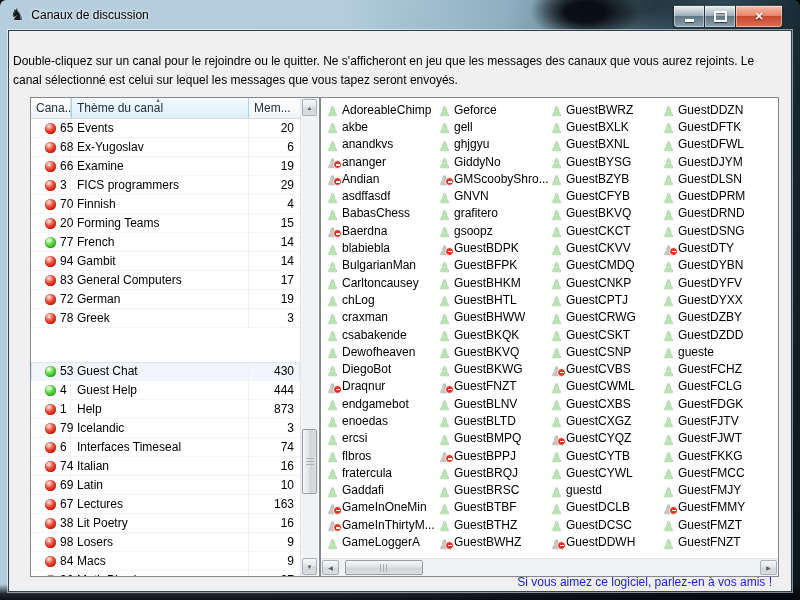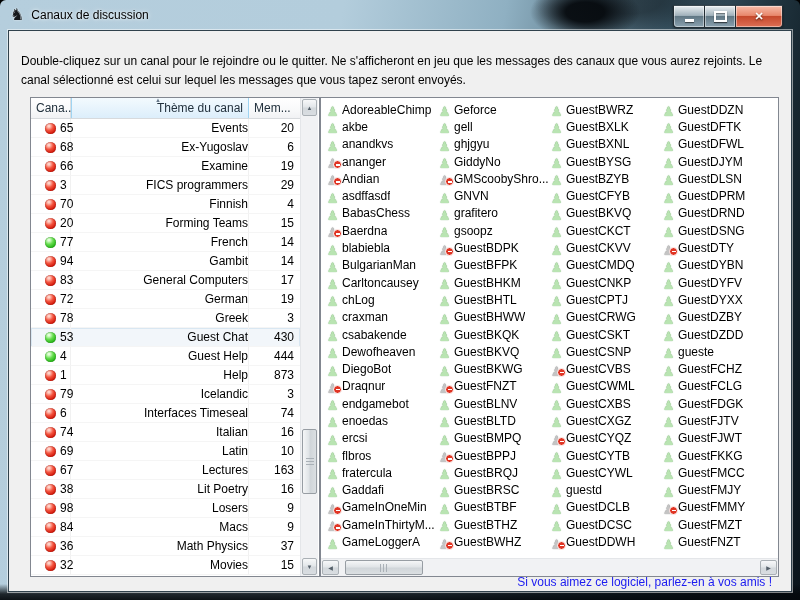--- a/index.html
+++ b/index.html
@@ -17,33 +17,33 @@
   .caption{position:absolute;top:5px;right:17px;display:flex;filter:drop-shadow(0 1px 1px rgba(0,0,0,.4));}
   .cap-btn{height:21px;border:1px solid #222d34;border-top-color:#3a4850;display:flex;align-items:center;justify-content:center;box-shadow:inset 0 0 0 1px rgba(255,255,255,.45);}
   .cap-btn.minmax{width:30px;background:linear-gradient(180deg,rgba(245,250,252,.95) 0%,rgba(205,222,232,.75) 45%,rgba(125,150,165,.7) 50%,rgba(165,190,205,.8) 100%);}
   .cap-btn.min{border-radius:0 0 4px 4px;border-right:none;border-radius:0 0 0 4px;}
   .cap-btn.max{border-right:none;}
   .cap-btn.close{width:46px;border-radius:0 0 4px 0;background:linear-gradient(180deg,#f7bca9 0%,#e8876c 45%,#c6492d 50%,#dd6f55 100%);}
   .g-min{width:9px;height:3px;background:#fff;box-shadow:0 1px 1px rgba(0,0,0,.55);margin-top:7px;}
   .g-max{width:9px;height:7px;border:2px solid #fff;box-shadow:0 1px 1px rgba(0,0,0,.55),inset 0 1px 1px rgba(0,0,0,.4);}
   .g-close{color:#fff;font-size:11px;font-weight:bold;text-shadow:0 1px 2px rgba(0,0,0,.6);line-height:1;}
   .client{position:absolute;left:8px;right:8px;top:30px;bottom:8px;background:#f0f0f0;border:1px solid #30414c;box-shadow:0 0 0 1px rgba(255,255,255,.5);}
-  .desc{position:absolute;left:12px;top:21px;width:762px;font-size:12px;color:#000;line-height:1.6;}
+  .desc{position:absolute;left:4px;top:21px;width:762px;font-size:12px;color:#000;line-height:1.6;}
 
   
   .channels{position:absolute;left:21px;top:66px;width:288px;height:478px;border:1px solid #828790;background:#fff;display:flex;overflow:hidden;}
   .ct-main{width:269px;display:flex;flex-direction:column;overflow:hidden;}
   .ct-header{display:flex;height:20px;flex:none;border-bottom:1px solid #d7dadd;}
   .ct-hcell{font-size:12px;color:#22313d;display:flex;align-items:center;padding:0 5px;background:linear-gradient(#ffffff,#f8f9fa 60%,#f1f2f4);border-right:1px solid #dcdfe2;position:relative;box-sizing:border-box;}
   .ct-hcell.sorted{background:linear-gradient(#f3fafe,#dceefb);border-left:1px solid #9fd4f2;border-right:1px solid #9fd4f2;}
   .sort-arrow{position:absolute;top:0px;left:50%;margin-left:-5px;font-size:6px;color:#68798a;line-height:5px;}
-  .col-canal{width:40px;}.col-theme{width:178px;justify-content:flex-end;}.col-mem{width:51px;justify-content:flex-start;border-right:none;}
+  .col-canal{width:40px;}.col-theme{width:178px;}.col-mem{width:51px;justify-content:flex-start;border-right:none;}
   .ct-body{flex:1;overflow:hidden;}
   .ct-row{display:flex;height:19px;align-items:center;box-sizing:border-box;}
-  .ct-row.selected{background:var(--selected-row);box-shadow:inset 0 0 0 1px #d9e7f2;}
+  .ct-row.selected{background:var(--selected-row);box-shadow:inset 0 0 0 1px #d9e7f2;margin-top:34px;}
   .ct-cell{font-size:12px;color:#000;box-sizing:border-box;display:flex;align-items:center;height:100%;border-right:1px solid #f1f1f1;border-bottom:1px solid #f5f5f5;}
   .ct-cell.c-mem{justify-content:flex-end;padding-right:6px;border-right:none;}
   .ct-cell.c-canal{padding-left:14px;gap:4px;}
   .ct-cell.c-theme{padding-left:6px;white-space:nowrap;overflow:hidden;}
   .dot{width:11px;height:11px;border-radius:50%;flex:none;}
   .dot.red{background:radial-gradient(circle at 35% 28%,#ffd2c8 8%,#f4543f 40%,#d01507 75%,#9c0e02 100%);box-shadow:inset 0 0 1px #7a0a00;}
   .dot.green{background:radial-gradient(circle at 35% 28%,#e2ffd8 8%,#66dd4e 40%,#24b315 75%,#128408 100%);box-shadow:inset 0 0 1px #0d6b04;}
 
   
   .sb-v{width:17px;flex:none;background:#f1f2f4;border-left:1px solid #e4e6e9;position:relative;}

